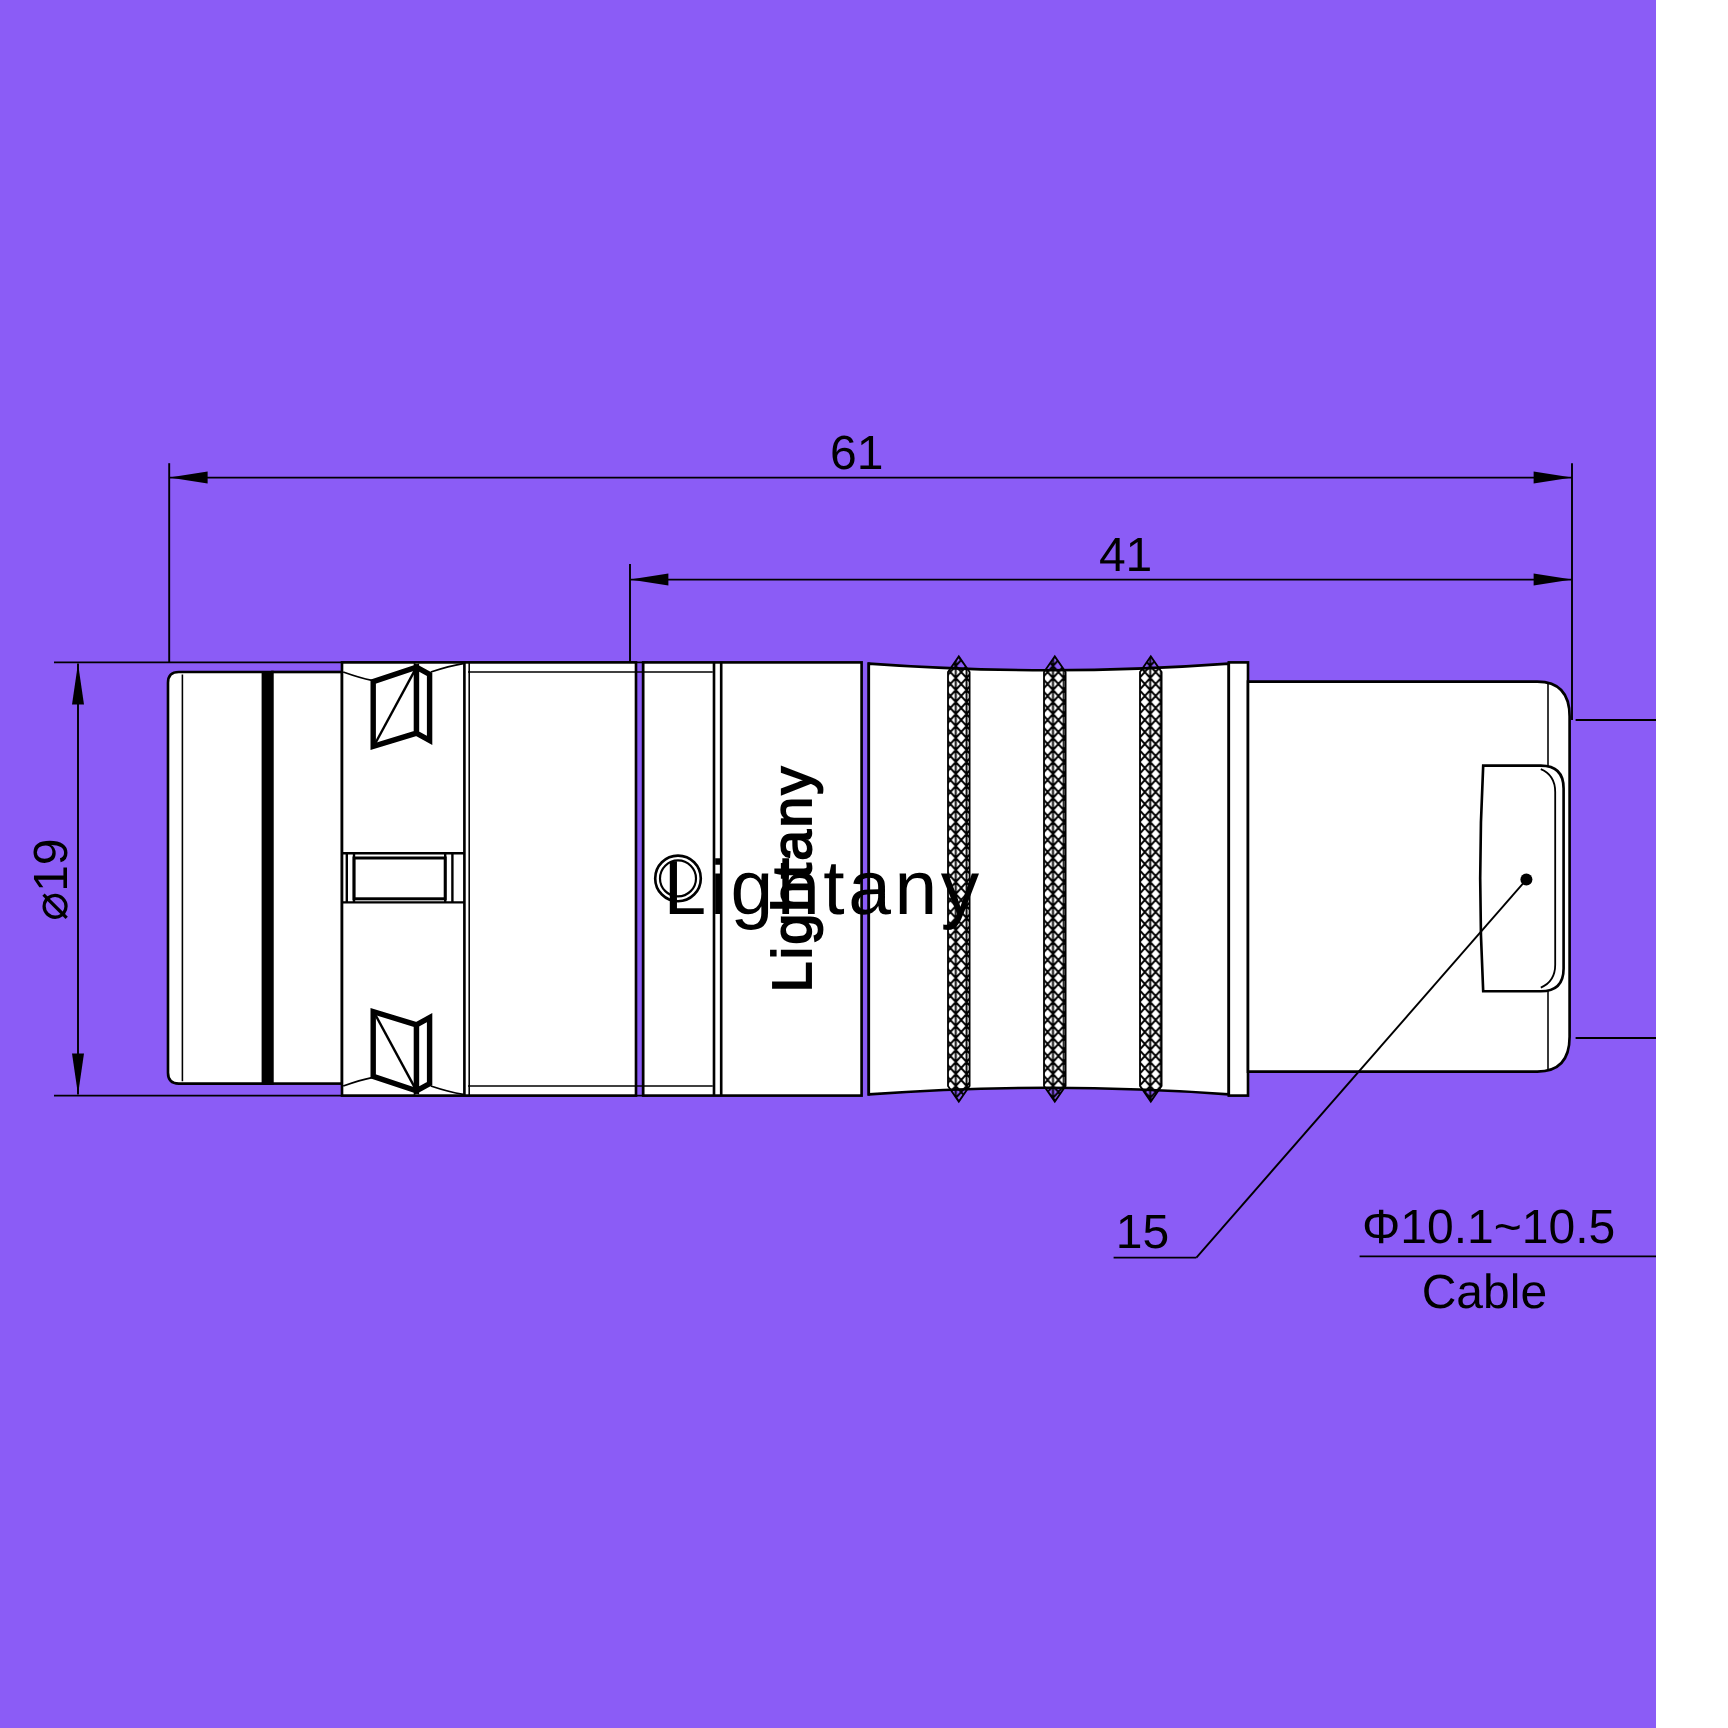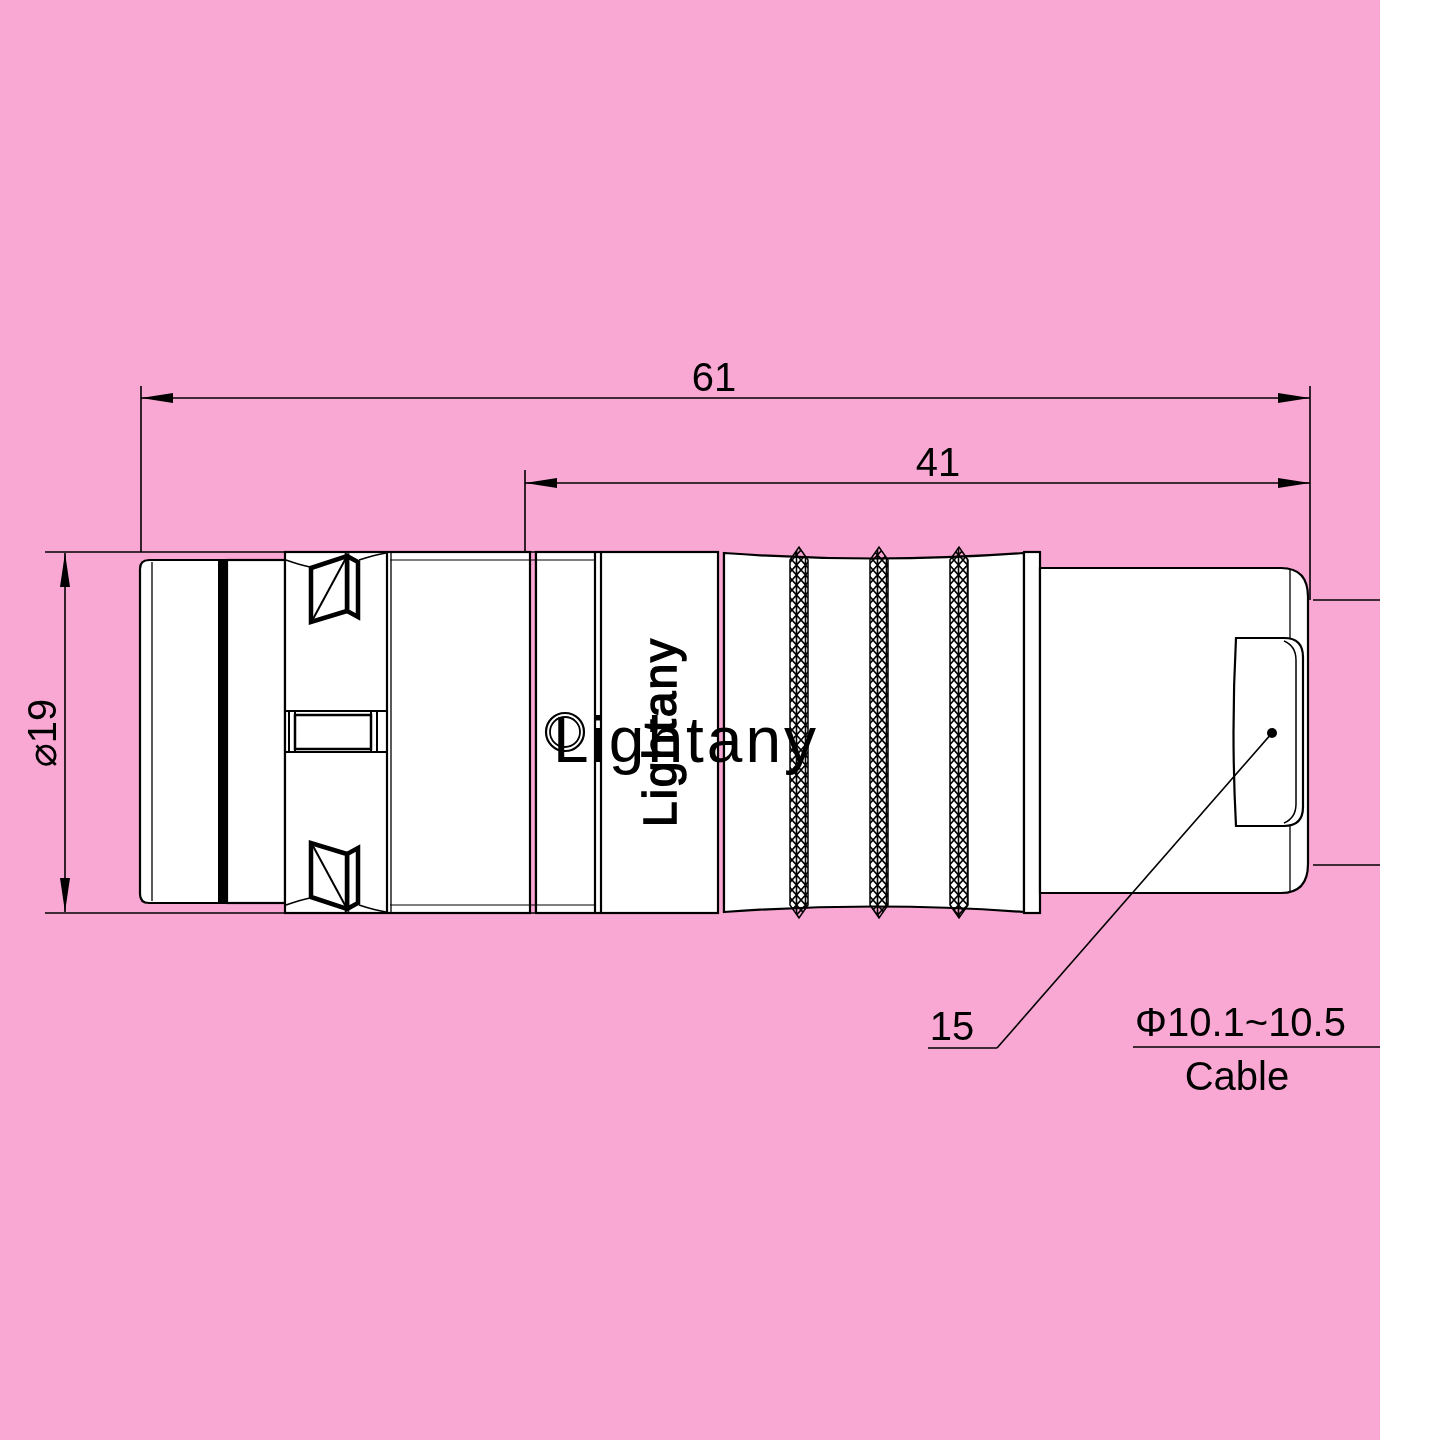--- a/index.html
+++ b/index.html
@@ -1,17 +1,17 @@
 <!DOCTYPE html>
 <html><head>
 <meta charset="utf-8">
 <style>
   html,body{margin:0;padding:0;background:#ffffff;}
   body{font-family:"Liberation Sans", sans-serif;}
-  .stage{position:relative;width:1380px;height:1440px;background:#f9a8d4;overflow:hidden;}
+  .stage{position:relative;width:1380px;height:1440px;background:#8b5cf6;overflow:hidden;}
   svg{display:block;}
   text{font-family:"Liberation Sans", sans-serif;fill:#000;}
   .dim-txt{font-size:40px;}
   .watermark{mix-blend-mode:multiply;}
 </style>
 </head>
 <body>
 
 <div class="stage">
 <svg width="1440" height="1440" viewBox="0 0 1440 1440">

